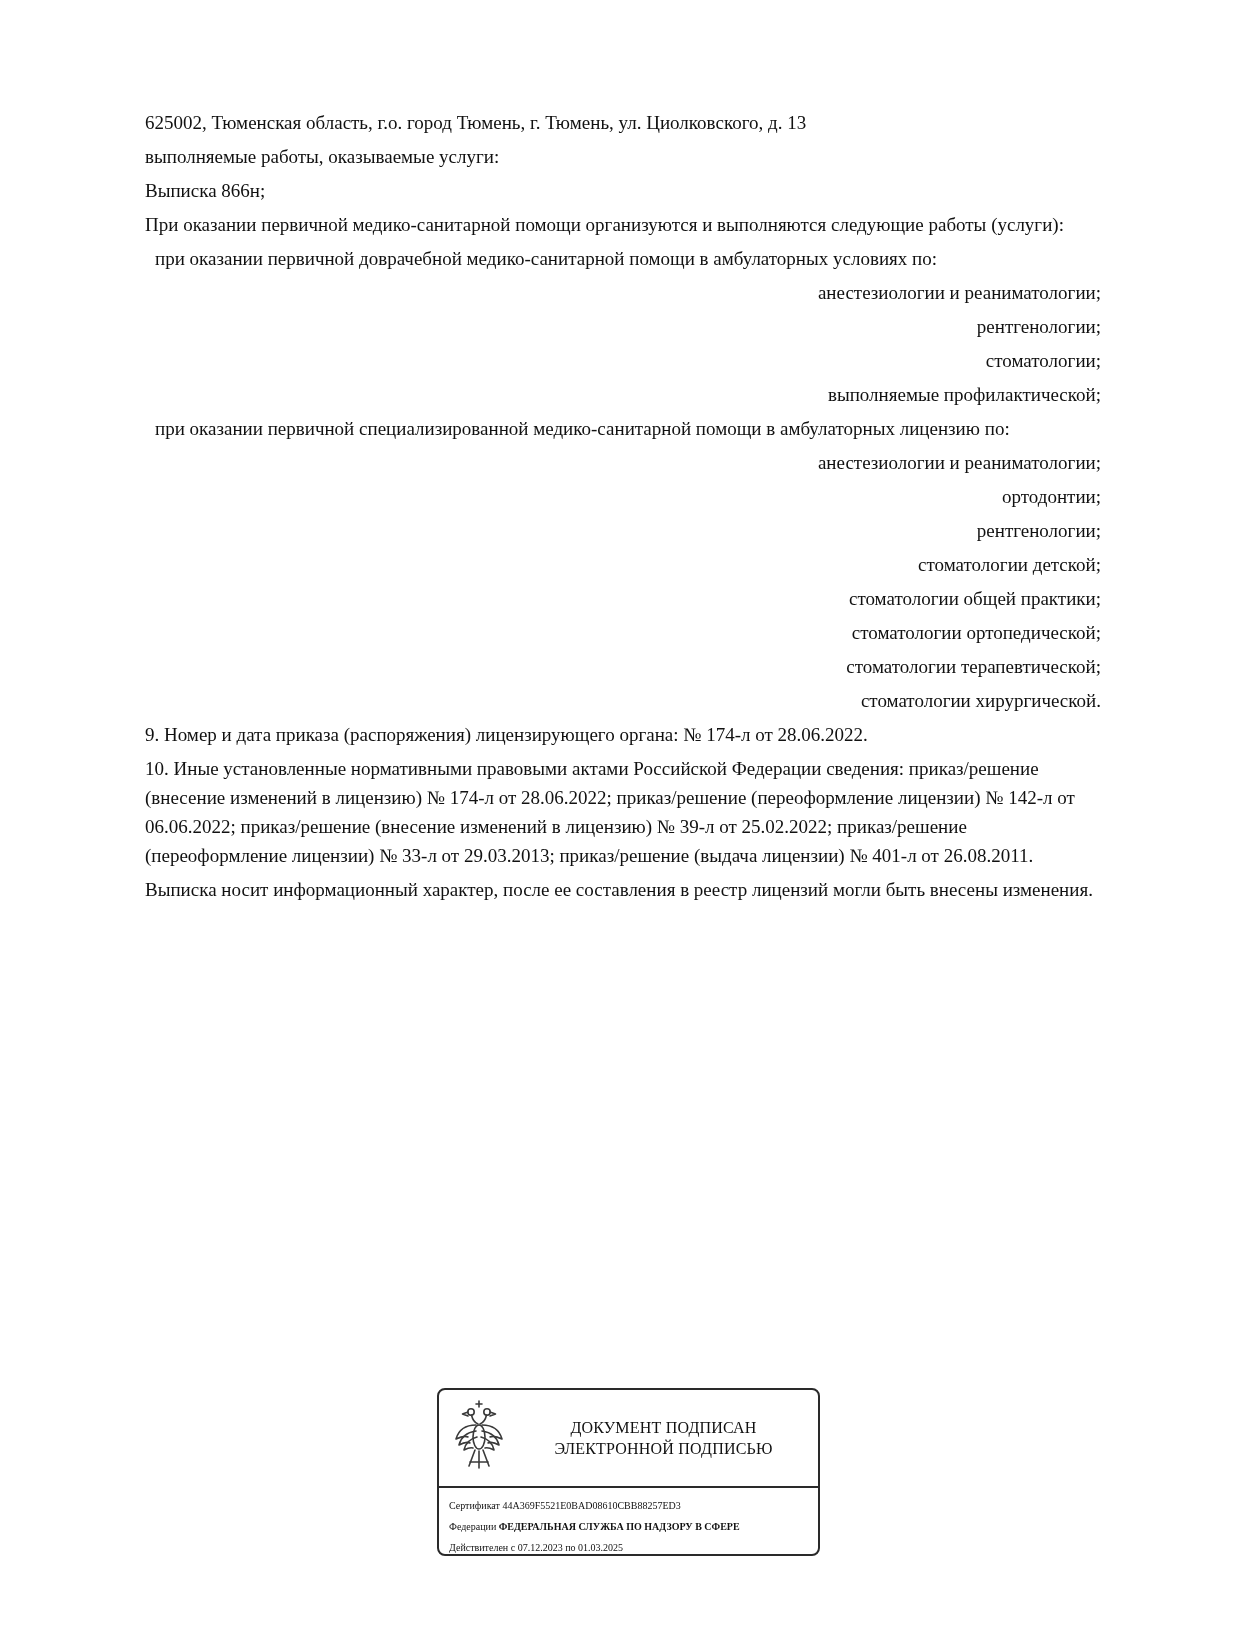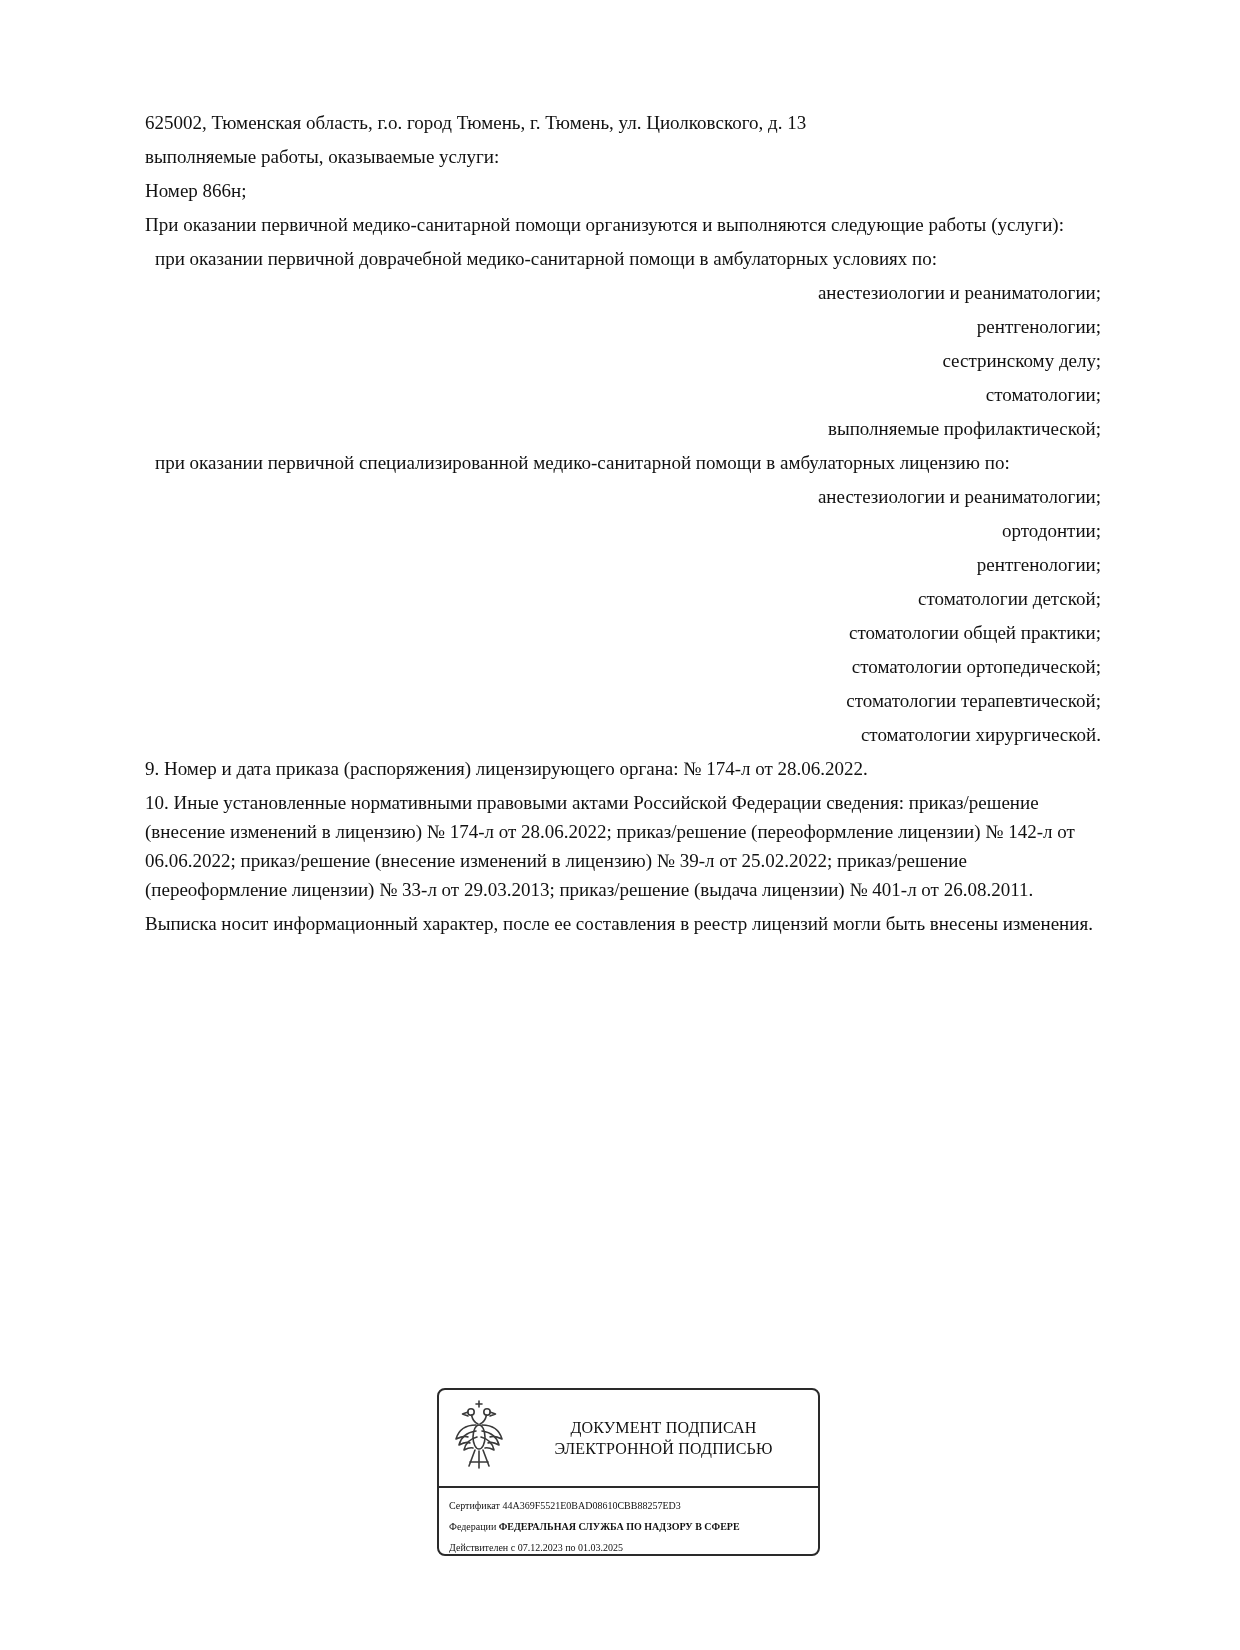--- a/index.html
+++ b/index.html
@@ -29,26 +29,25 @@
   .stamp-divider{border-top:2px solid #2a2a2a;}
   .stamp-details{padding:7px 10px 0;font-size:10px;line-height:21px;white-space:nowrap;overflow:hidden;}
   .stamp-details b{font-weight:bold;}
 </style>
 </head>
 <body>
 
 <div class="doc">
   <p>625002, Тюменская область, г.о. город Тюмень, г. Тюмень, ул. Циолковского, д. 13</p>
   <p>выполняемые работы, оказываемые услуги:</p>
-  <p>Номер 866н;</p>
+  <p>Выписка 866н;</p>
   <p>При оказании первичной медико-санитарной помощи организуются и выполняются следующие работы (услуги):</p>
   <p class="hang">при оказании первичной доврачебной медико-санитарной помощи в амбулаторных условиях по:</p>
   <p class="list">анестезиологии и реаниматологии;</p>
   <p class="list">рентгенологии;</p>
-  <p class="list">сестринскому делу;</p>
   <p class="list">стоматологии;</p>
   <p class="list">выполняемые профилактической;</p>
   <p class="hang">при оказании первичной специализированной медико-санитарной помощи в амбулаторных лицензию по:</p>
   <p class="list">анестезиологии и реаниматологии;</p>
   <p class="list">ортодонтии;</p>
   <p class="list">рентгенологии;</p>
   <p class="list">стоматологии детской;</p>
   <p class="list">стоматологии общей практики;</p>
   <p class="list">стоматологии ортопедической;</p>
   <p class="list">стоматологии терапевтической;</p>

